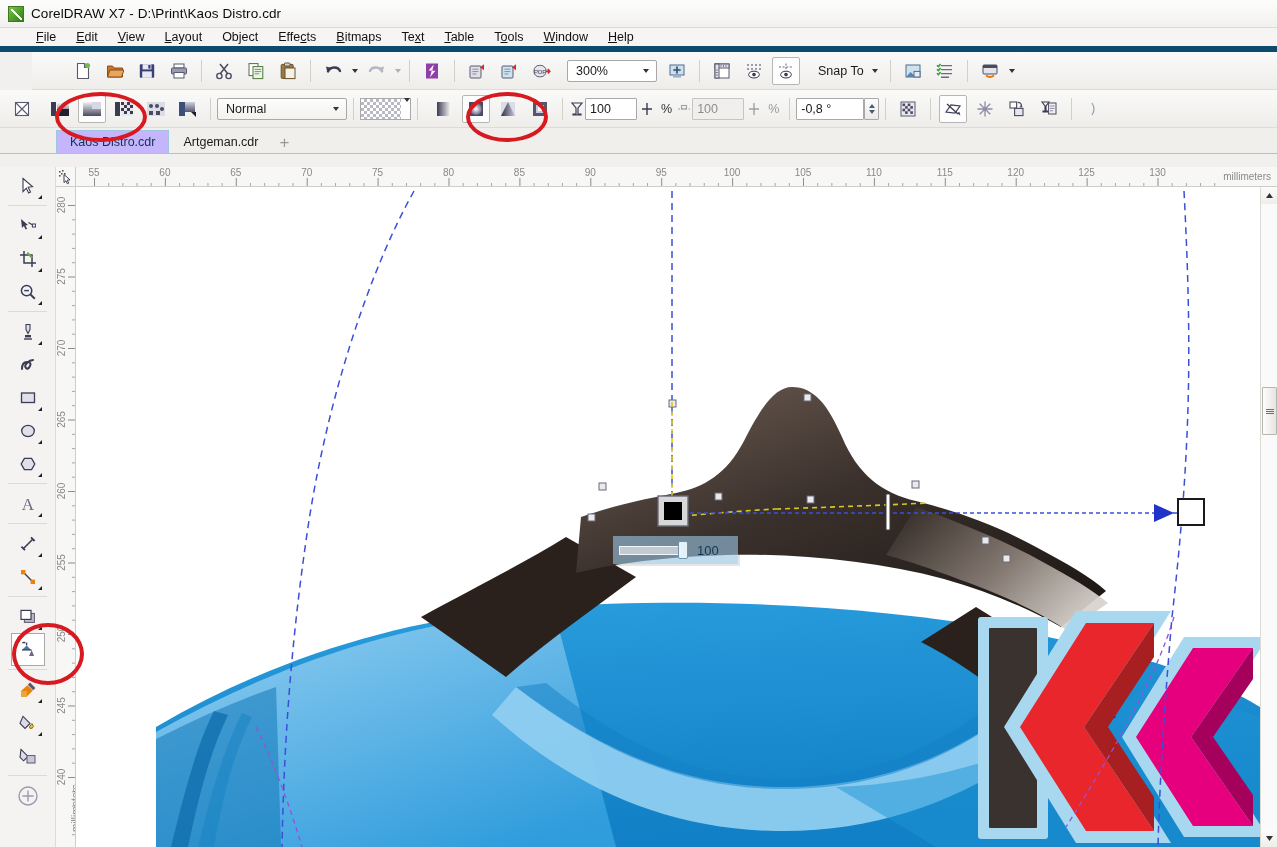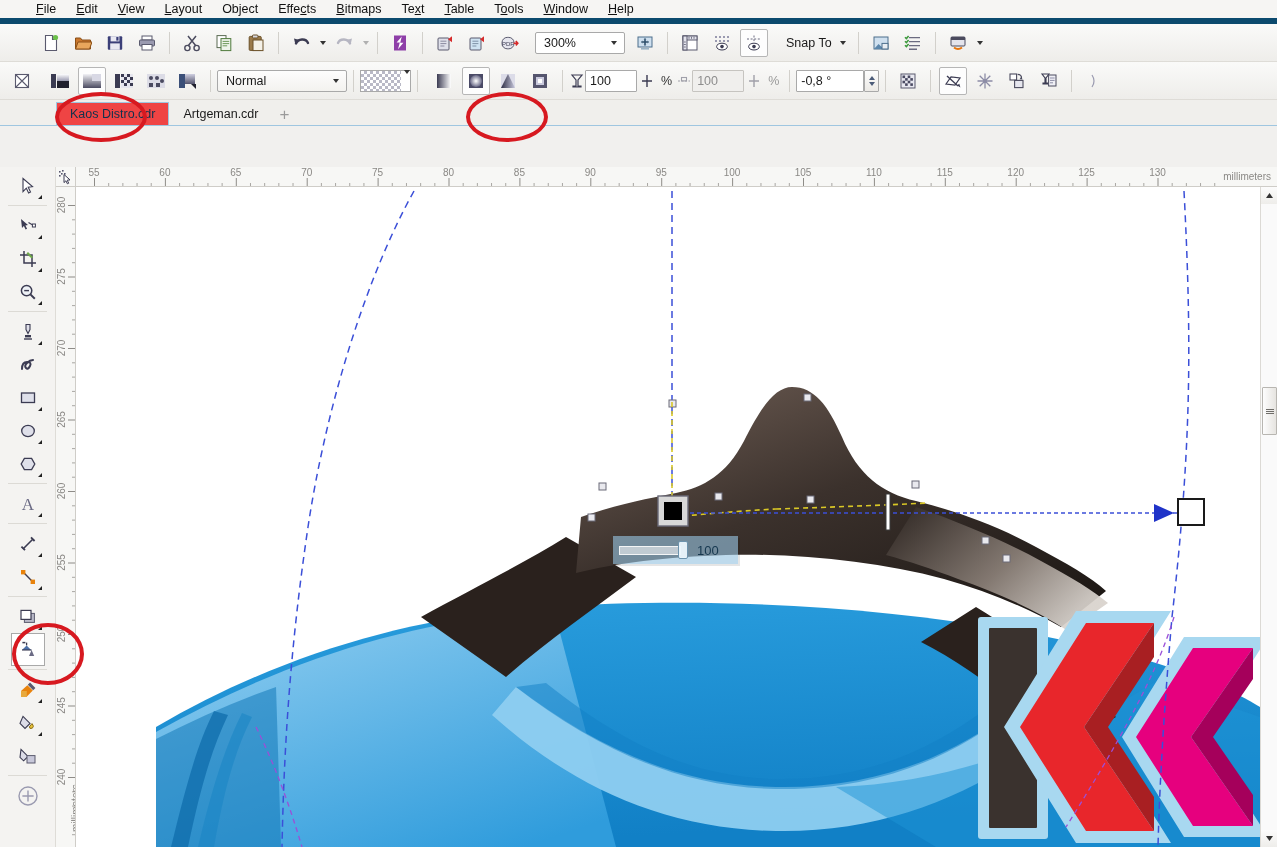--- a/index.html
+++ b/index.html
@@ -90,21 +90,21 @@
 
   
   .tabbar{
     height:26px; background:#f0efec; display:flex; align-items:flex-end;
     padding-left:56px; border-bottom:1px solid #9fc6e0;
   }
   .doctab{
     height:23px;padding:0 13px;display:flex;align-items:center;
     font-size:12.5px;border:1px solid transparent;border-bottom:none;
   }
-  .doctab.active{ background:#ef4444; border-color:#9fc6e0; color:#10324d;}
+  .doctab.active{ background:#c4b5fd; border-color:#9fc6e0; color:#10324d;}
   .tab-add{
     width:24px;height:22px;display:flex;align-items:center;justify-content:center;
     color:#9a9a9a;font-size:17px;line-height:1;
   }
 
   
   .workspace{ position:absolute; left:0; top:167px; right:0; bottom:0; }
 
   .toolbox{
     position:absolute;left:0;top:0;width:56px;bottom:0;
@@ -179,37 +179,41 @@
     background:transparent;z-index:40;pointer-events:none;
   }
 
   svg{ display:block; }
 </style>
 </head>
 <body>
 
 <div id="app">
 
+  <div class="titlebar">
+    <div class="app-logo"></div>
+    <div class="title-text">CorelDRAW X7 - D:\Print\Kaos Distro.cdr</div>
+  </div>
 
   <div class="menubar">
     <div class="menu-item"><u>F</u>ile</div>
     <div class="menu-item"><u>E</u>dit</div>
     <div class="menu-item"><u>V</u>iew</div>
     <div class="menu-item"><u>L</u>ayout</div>
     <div class="menu-item">Object</div>
     <div class="menu-item">Effe<u>c</u>ts</div>
     <div class="menu-item"><u>B</u>itmaps</div>
     <div class="menu-item">Te<u>x</u>t</div>
     <div class="menu-item"><u>T</u>able</div>
     <div class="menu-item">T<u>o</u>ols</div>
     <div class="menu-item"><u>W</u>indow</div>
     <div class="menu-item"><u>H</u>elp</div>
   </div>
 
-  <div class="toolbar" style="padding-left:35px;">
+  <div class="toolbar" style="padding-left:35px;margin-left:32px;">
 
     <div class="tb-btn">
       <svg width="18" height="18" viewBox="0 0 18 18">
         <path d="M3.5 1.5h7l4 4v11h-11z" fill="#fff" stroke="#5a5a6e" stroke-width="1.1"></path>
         <path d="M10.5 1.5v4h4" fill="#e7e7ee" stroke="#5a5a6e" stroke-width="1.1"></path>
         <circle cx="13.5" cy="3.5" r="2.6" fill="#6cc04a"></circle>
       </svg>
     </div>
     <div class="tb-btn">
       <svg width="18" height="18" viewBox="0 0 18 18">

